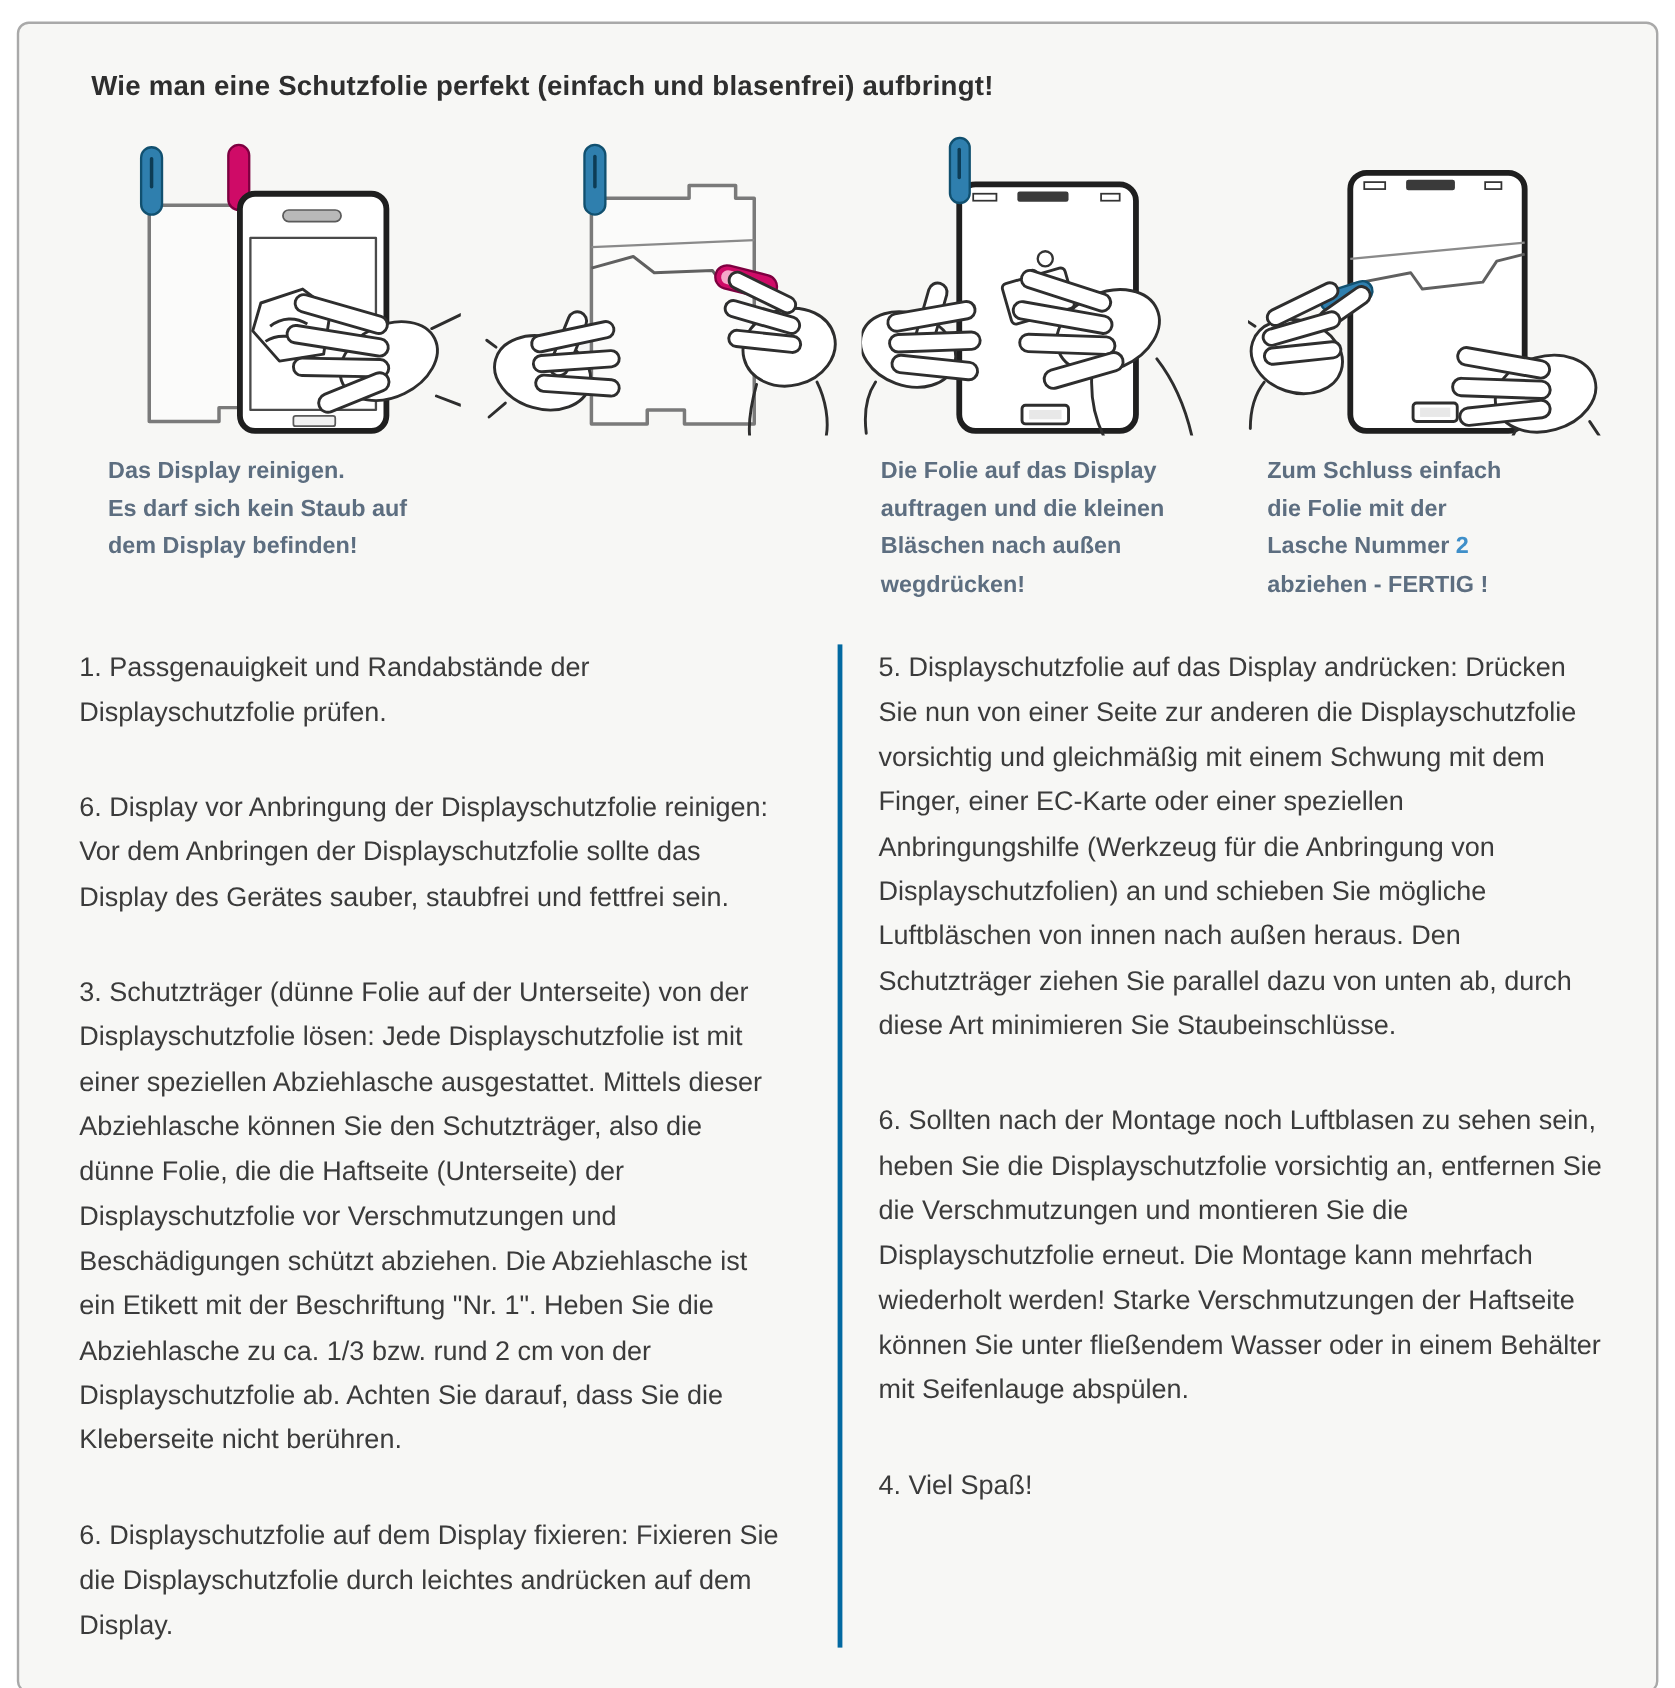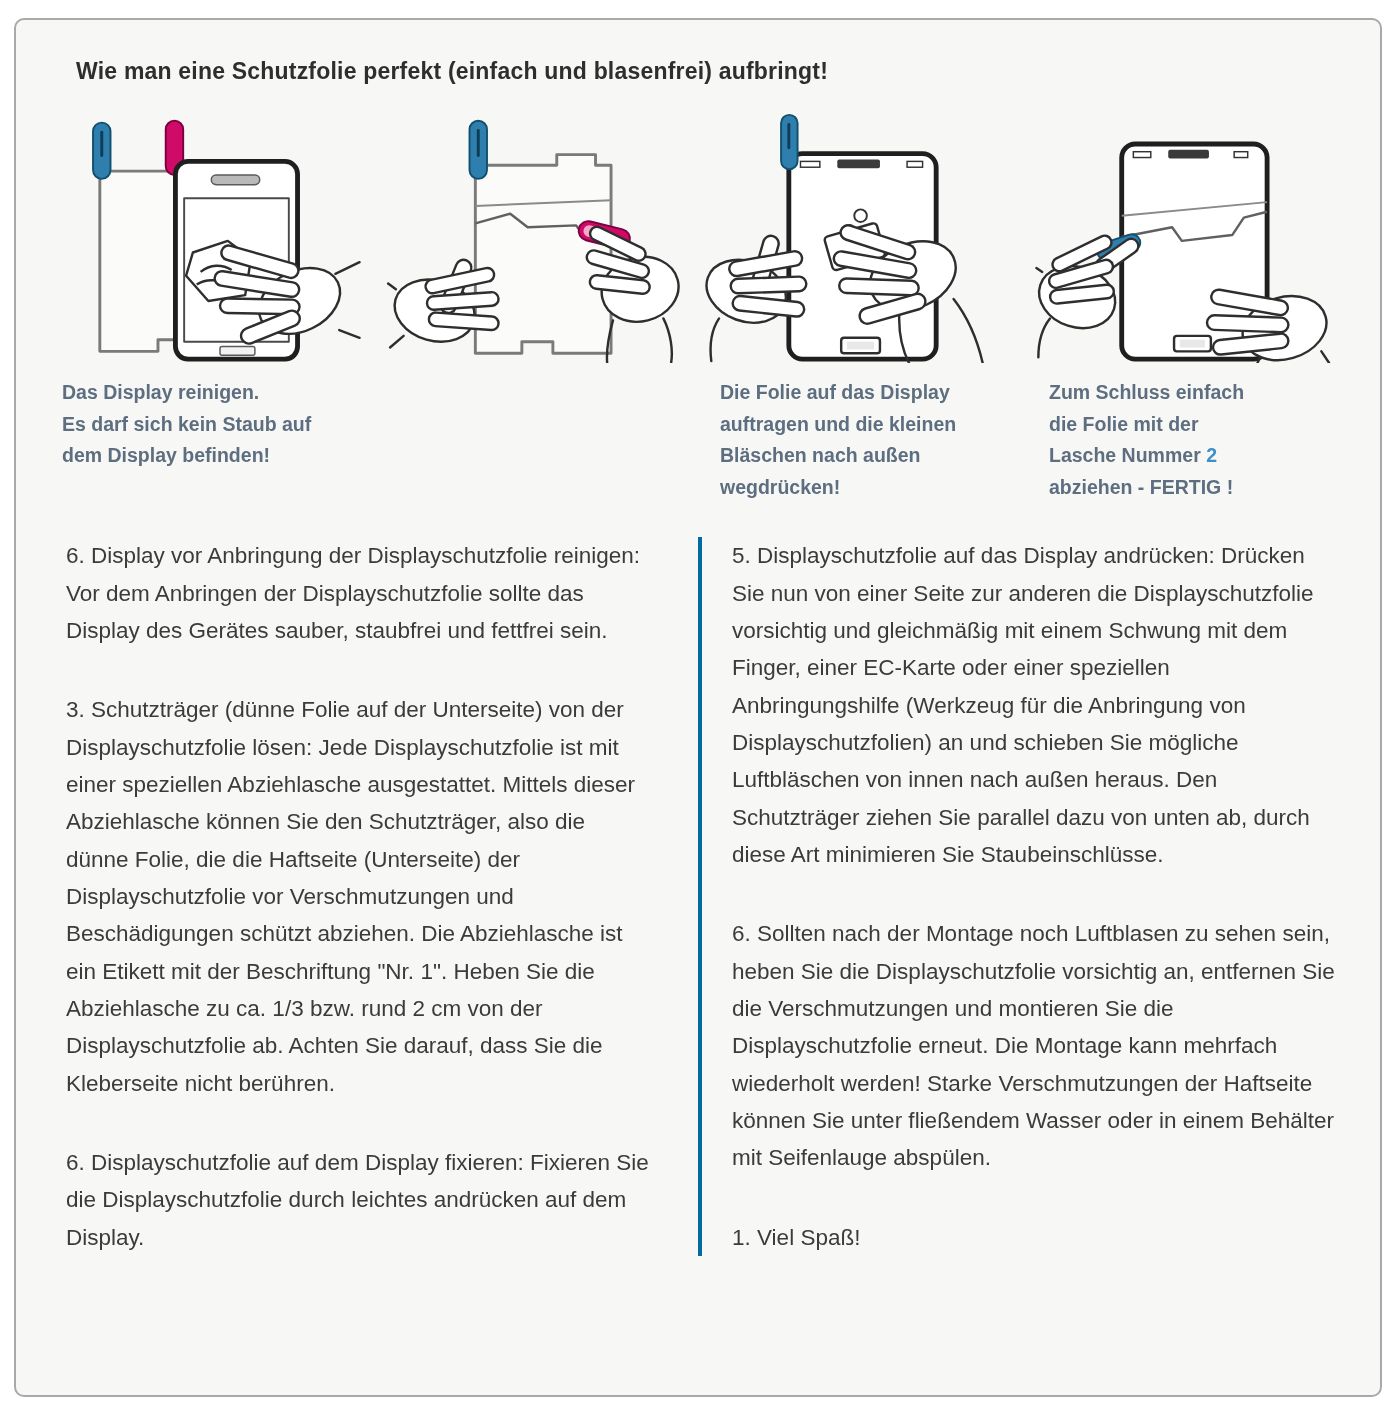--- a/index.html
+++ b/index.html
@@ -24,20 +24,21 @@
     padding: 38px 40px 0 60px;
     font-size: 23px;
     font-weight: bold;
     color: #2e2e2e;
     letter-spacing: 0.2px;
   }
   .steps {
     display: flex;
     padding: 0 24px;
     margin-top: 26px;
+    margin-left: 28px;
   }
   .step {
     flex: 1 1 0;
     padding: 0 6px;
     min-width: 0;
   }
   .step svg {
     display: block;
     width: 100%;
     height: 252px;
@@ -236,24 +237,25 @@
       <div class="caption"><span>Zum Schluss einfach
 die Folie mit der
 Lasche Nummer </span><span class="num-blue">2</span><span>
 abziehen - FERTIG !</span></div>
     </div>
 
   </div>
 
   <div class="instructions">
     <div class="col col-left">
+      <p>1. Passgenauigkeit und Randabstände der Displayschutzfolie prüfen.</p>
       <p>6. Display vor Anbringung der Displayschutzfolie reinigen: Vor dem Anbringen der Displayschutzfolie sollte das Display des Gerätes sauber, staubfrei und fettfrei sein.</p>
       <p>3. Schutzträger (dünne Folie auf der Unterseite) von der Displayschutzfolie lösen: Jede Displayschutzfolie ist mit einer speziellen Abziehlasche ausgestattet. Mittels dieser Abziehlasche können Sie den Schutzträger, also die dünne Folie, die die Haftseite (Unterseite) der Displayschutzfolie vor Verschmutzungen und Beschädigungen schützt abziehen. Die Abziehlasche ist ein Etikett mit der Beschriftung "Nr. 1". Heben Sie die Abziehlasche zu ca. 1/3 bzw. rund 2 cm von der Displayschutzfolie ab. Achten Sie darauf, dass Sie die Kleberseite nicht berühren.</p>
       <p>6. Displayschutzfolie auf dem Display fixieren: Fixieren Sie die Displayschutzfolie durch leichtes andrücken auf dem Display.</p>
     </div>
     <div class="col col-right">
       <p>5. Displayschutzfolie auf das Display andrücken: Drücken Sie nun von einer Seite zur anderen die Displayschutzfolie vorsichtig und gleichmäßig mit einem Schwung mit dem Finger, einer EC-Karte oder einer speziellen Anbringungshilfe (Werkzeug für die Anbringung von Displayschutzfolien) an und schieben Sie mögliche Luftbläschen von innen nach außen heraus. Den Schutzträger ziehen Sie parallel dazu von unten ab, durch diese Art minimieren Sie Staubeinschlüsse.</p>
       <p>6. Sollten nach der Montage noch Luftblasen zu sehen sein, heben Sie die Displayschutzfolie vorsichtig an, entfernen Sie die Verschmutzungen und montieren Sie die Displayschutzfolie erneut. Die Montage kann mehrfach wiederholt werden! Starke Verschmutzungen der Haftseite können Sie unter fließendem Wasser oder in einem Behälter mit Seifenlauge abspülen.</p>
-      <p>1. Viel Spaß!</p>
+      <p>4. Viel Spaß!</p>
     </div>
   </div>
 
 </div>
 
 </body></html>

